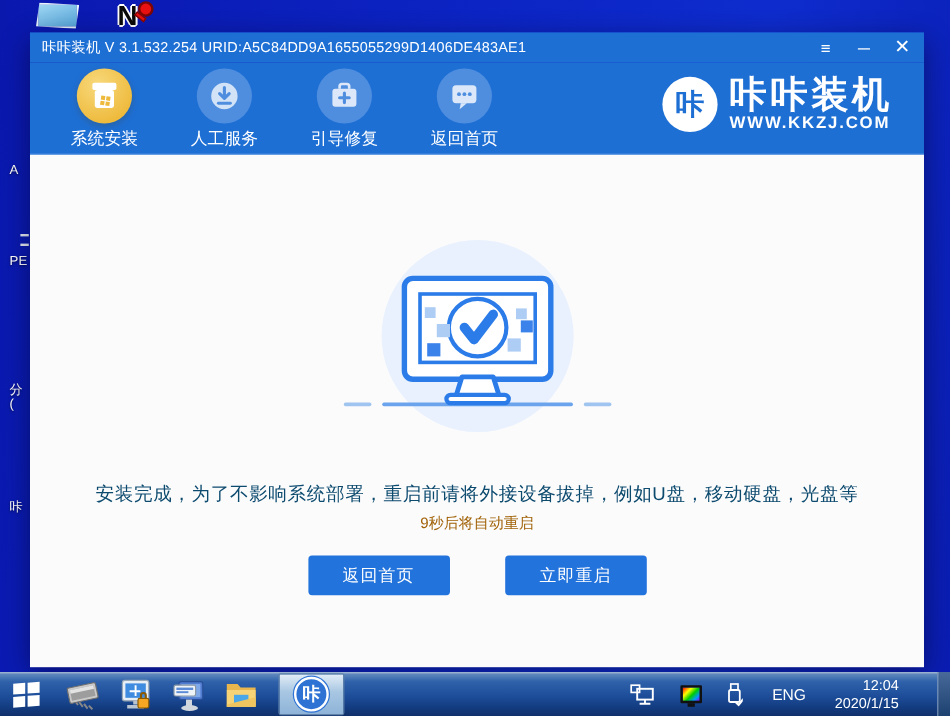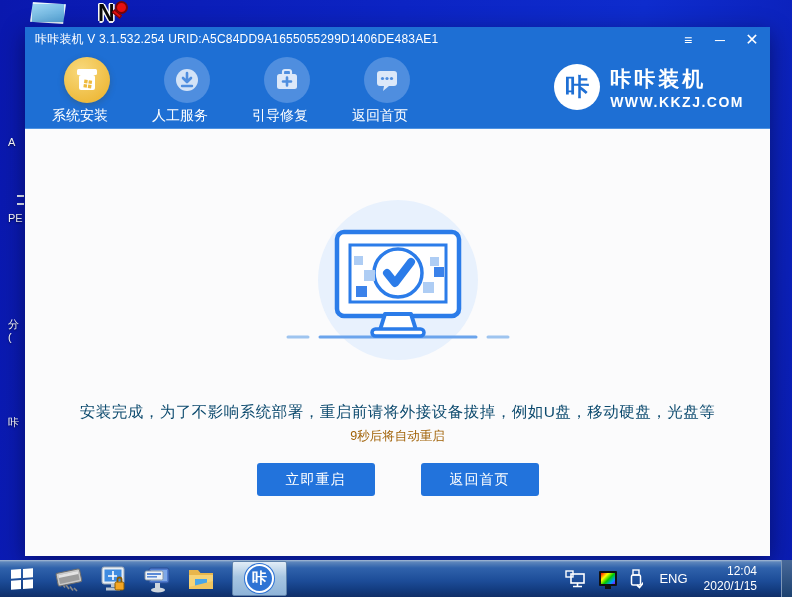--- a/index.html
+++ b/index.html
@@ -46,38 +46,38 @@
   }
   .titlebar .title { color:#fff; font-size:12px; letter-spacing:.2px; white-space:nowrap; }
   .controls { margin-left:auto; display:flex; align-items:center; gap:16px; }
   .ctrl { color:#fff; font-size:14px; line-height:14px; cursor:default; width:16px; text-align:center; }
 
   .navbar {
     height:77px; background:#1e6fd4; position:relative;
     display:flex; align-items:flex-start; padding-left:27px;
     border-bottom:1px solid #4f93e2;
   }
-  .nav-item { width:70px; margin-right:30px; padding-top:5px; }
+  .nav-item { width:70px; margin-right:30px; text-align:center; padding-top:5px; }
   .nav-circle {
     width:46px; height:46px; border-radius:50%; margin:0 auto 4px auto;
     background:#4f8edf; display:flex; align-items:center; justify-content:center;
   }
   .nav-item.active .nav-circle {
     background:radial-gradient(circle at 38% 30%,#f8d97c,#eeba3c 75%);
     box-shadow:0 2px 6px rgba(80,60,0,.25);
   }
   .nav-label { color:#fff; font-size:14px; white-space:nowrap; }
 
   .logo { position:absolute; right:26px; top:12px; display:flex; align-items:center; }
   .logo-badge {
     width:46px; height:46px; border-radius:50%; background:#fff; color:#1e6fd4;
     font-size:24px; font-weight:bold; display:flex; align-items:center; justify-content:center;
     margin-right:10px;
   }
-  .logo-name { color:#fff; font-size:21px; font-weight:bold; letter-spacing:3px; line-height:30px; }
+  .logo-name { color:#fff; font-size:31px; font-weight:bold; letter-spacing:3px; line-height:30px; }
   .logo-url  { color:#fff; font-size:14px; font-weight:bold; letter-spacing:1.5px; }
 
   .content { height:427px; background:#fbfbfc; position:relative; }
 
   .illu { position:absolute; left:calc(50% - 120px); top:69px; }
 
   .msg {
     position:absolute; top:273px; width:100%; text-align:center;
     color:#0c4a6e; font-size:15.5px; letter-spacing:.5px;
   }
@@ -106,21 +106,21 @@
   .winflag div { background:#fff; }
   .task-ico { width:34px; height:37px; display:flex; align-items:center; justify-content:center; margin-left:10px; }
   .task-btn {
     margin-left:14px; width:55px; height:35px; border:1px solid #5f82ab; border-radius:2px;
     background:linear-gradient(#e2edf7,#a7c6e2 45%,#8fb4d8);
     display:flex; align-items:center; justify-content:center;
   }
   .kaka-circ { width:29px; height:29px; border-radius:50%; background:#2e73d4; color:#fff;
     font-size:15px; font-weight:bold; display:flex; align-items:center; justify-content:center;
     border:2px solid #fff; box-shadow:0 0 0 1px #2e73d4; }
-  .tray { margin-left:auto; display:flex; align-items:center; gap:12px; height:37px; }
+  .tray { margin-left:auto; display:flex; align-items:center; gap:20px; height:37px; }
   .tray-lang { color:#fff; font-size:13px; margin:0 4px; }
   .clock { text-align:right; color:#fff; font-size:12px; line-height:15px; margin-right:12px; white-space:nowrap; }
   .show-desk { width:11px; height:37px; border-left:1px solid #7d97b8;
     background:linear-gradient(#48699a,#1c416f); }
   .color-mon { width:18px; height:15px; border:2px solid #111; border-radius:1px;
     background:linear-gradient(135deg,#f00 0,#ff0 30%,#0c0 55%,#09f 80%,#90f 100%); position:relative; }
   .color-mon:after { content:""; position:absolute; left:4px; bottom:-5px; width:6px; height:3px; background:#111; }
 </style>
 </head>
 <body>
@@ -237,22 +237,22 @@
       <g fill="#3b82ea">
         <rect x="78" y="88" width="11" height="11"></rect>
         <rect x="156" y="69" width="10" height="10"></rect>
       </g>
     </svg>
 
     <div class="msg">安装完成，为了不影响系统部署，重启前请将外接设备拔掉，例如U盘，移动硬盘，光盘等</div>
     <div class="count">9秒后将自动重启</div>
 
     <div class="btn-row">
+      <button class="btn">返回首页</button>
       <button class="btn">立即重启</button>
-      <button class="btn">返回首页</button>
     </div>
   </div>
 </div>
 
 <div class="taskbar">
 
   <div class="start">
     <div class="winflag">
         <div></div>
         <div></div>

